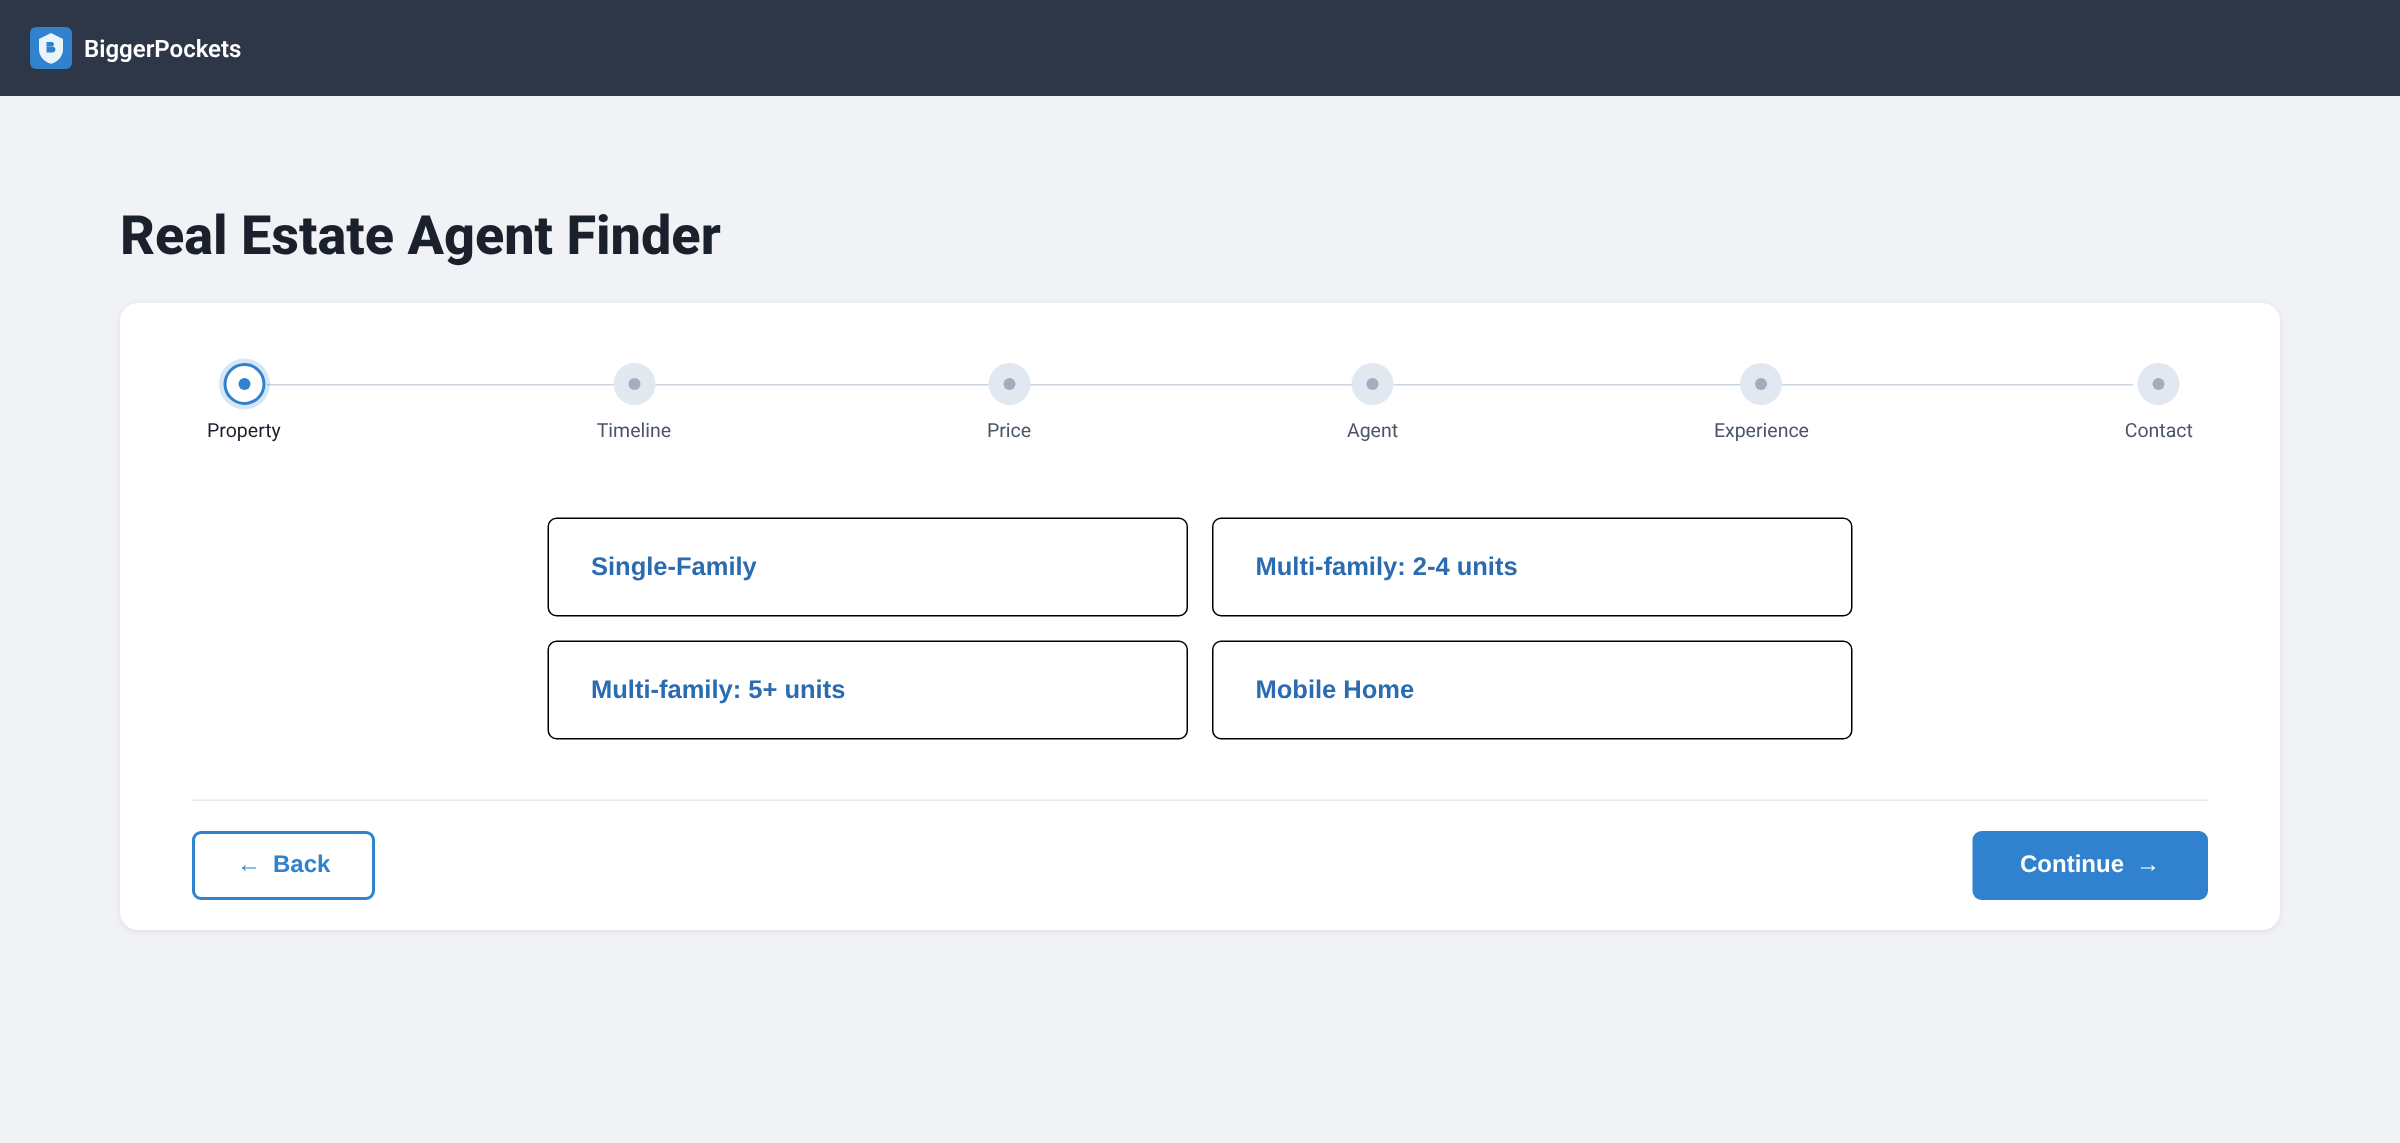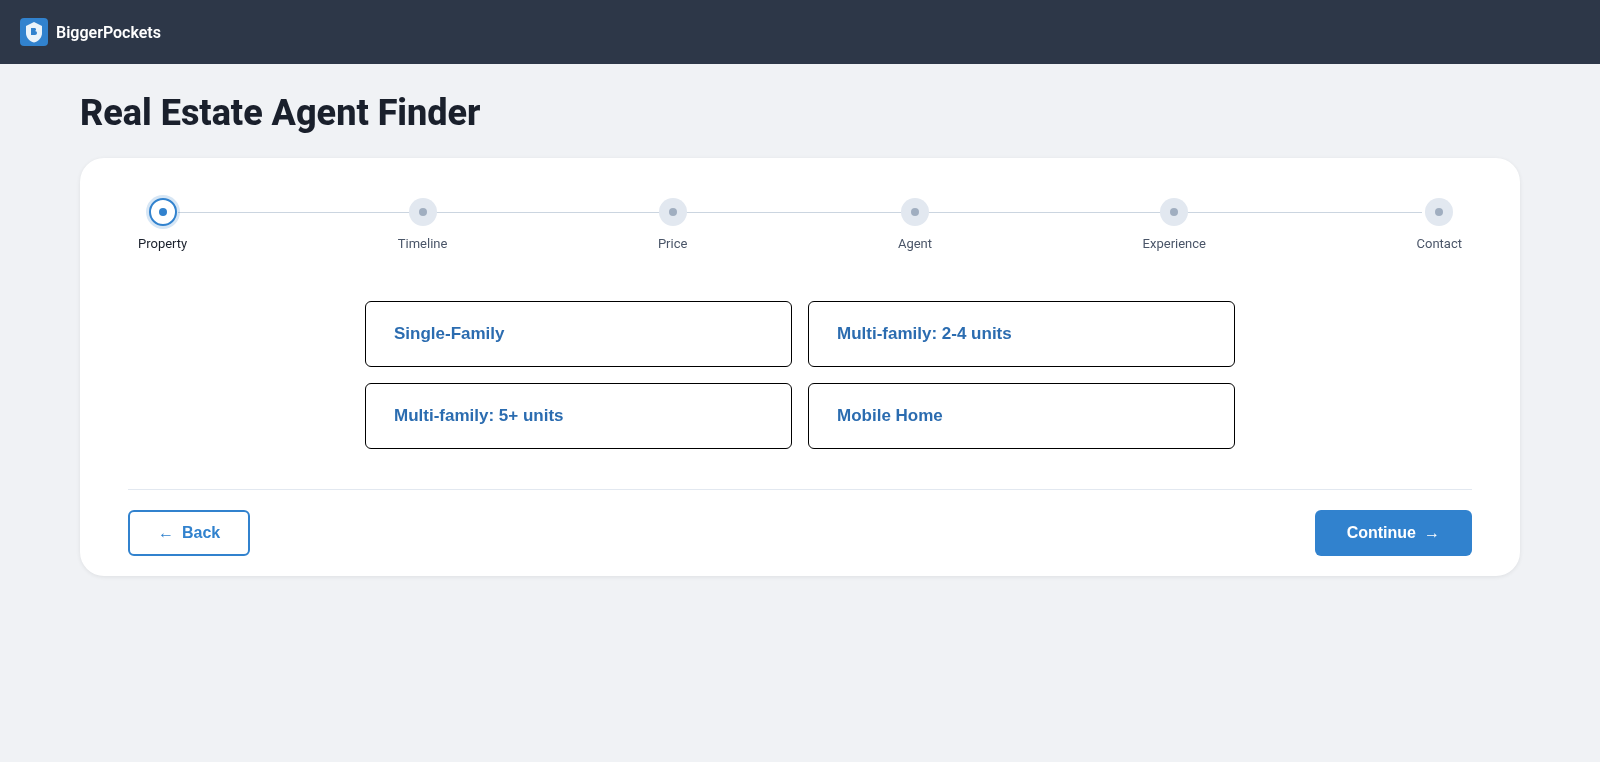--- a/index.html
+++ b/index.html
@@ -34,33 +34,34 @@
 
     .logo-text {
       color: white;
       font-size: 16px;
       font-weight: 600;
     }
 
     
     .page-content {
       padding: 28px 80px 0 80px;
+      margin-top: 44px;
     }
 
     .page-title {
       font-size: 36px;
       font-weight: 800;
       color: #1a202c;
       margin-bottom: 24px;
     }
 
     
     .main-card {
       background: white;
-      border-radius: 24px;
+      border-radius: 12px;
       padding: 40px 48px 0 48px;
       box-shadow: 0 1px 4px rgba(0,0,0,0.08);
       position: relative;
     }
 
     
     .stepper {
       display: flex;
       align-items: flex-start;
       justify-content: space-between;

